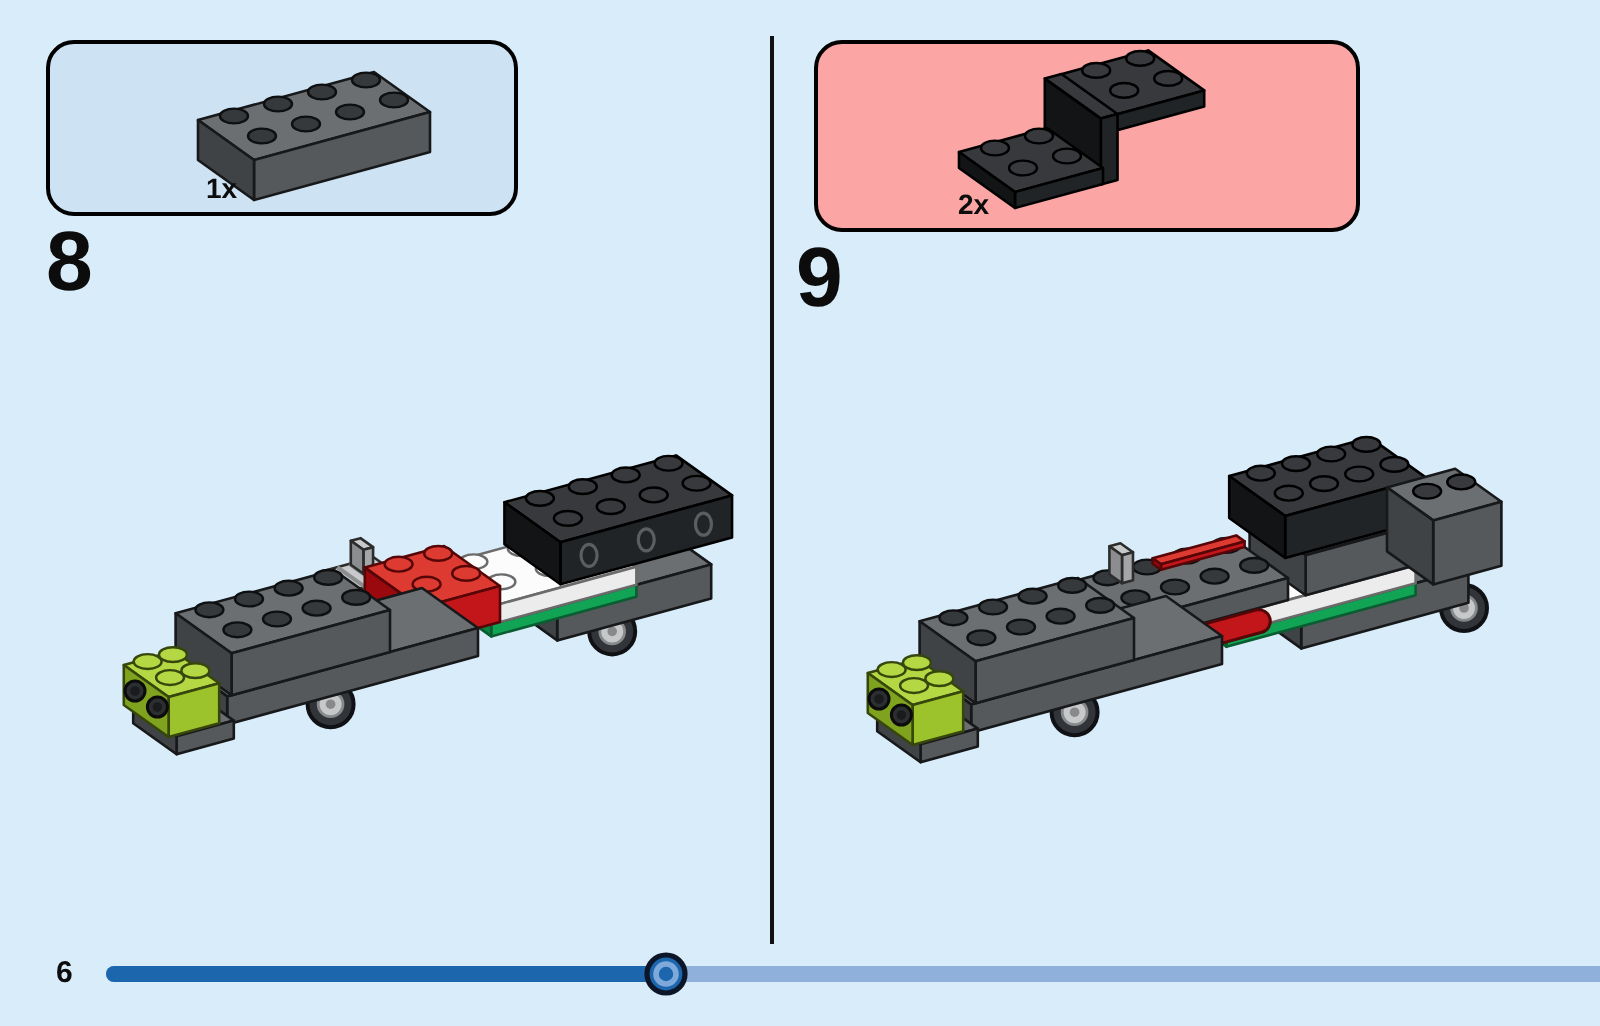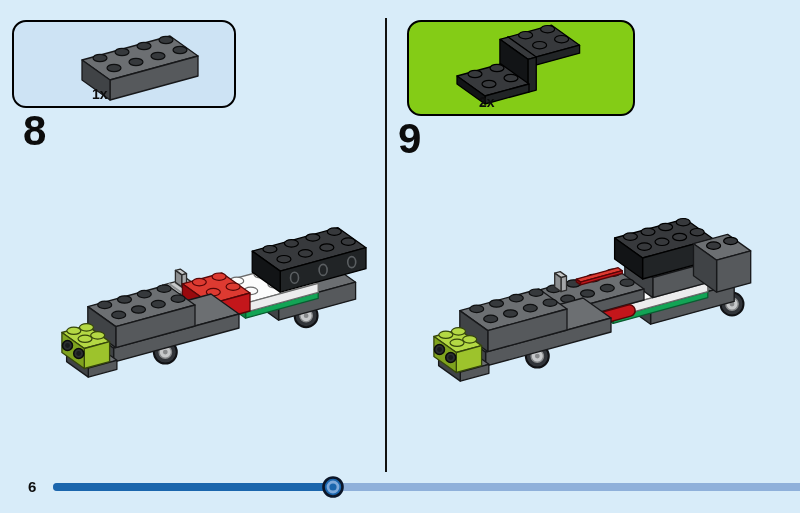--- a/index.html
+++ b/index.html
@@ -1,19 +1,19 @@
 <!DOCTYPE html>
 <html><head>
 <meta charset="utf-8">
 <style>
   html,body{margin:0;padding:0;}
   .page{position:relative;width:800px;height:513px;overflow:hidden;
         font-family:"Liberation Sans",sans-serif;background:#d8ecf9;}
   .callout{position:absolute;border:2.5px solid #000;border-radius:14px;background:#cde3f4;}
-  #callout8{left:12px;top:20px;width:220px;height:84px;}
+  #callout8{left:23px;top:20px;width:220px;height:84px;padding-left:12px;}
   #callout9{left:407px;top:20px;width:224px;height:92px;}
   .part-svg{position:absolute;left:0;top:0;width:100%;height:100%;}
   .qty{position:absolute;font-size:14px;font-weight:bold;color:#0d0d0d;}
   #qty8{left:78px;top:64px;}
   #qty9{left:70px;top:72px;}
   .step-num{position:absolute;font-size:42px;font-weight:bold;color:#0c0c0c;line-height:1;}
   #num8{left:23px;top:110px;}
   #num9{left:398px;top:118px;}
   .divider{position:absolute;left:385px;top:18px;width:2px;height:454px;background:#111;}
   .model-svg{position:absolute;}
@@ -40,21 +40,21 @@
         <ellipse cx="108" cy="30" rx="7" ry="3.7" fill="#36393c" stroke="#0e0f10" stroke-width="1.2"></ellipse>
         <ellipse cx="122" cy="40" rx="7" ry="3.7" fill="#36393c" stroke="#0e0f10" stroke-width="1.2"></ellipse>
         <ellipse cx="130" cy="24" rx="7" ry="3.7" fill="#36393c" stroke="#0e0f10" stroke-width="1.2"></ellipse>
         <ellipse cx="144" cy="34" rx="7" ry="3.7" fill="#36393c" stroke="#0e0f10" stroke-width="1.2"></ellipse>
         <ellipse cx="152" cy="18" rx="7" ry="3.7" fill="#36393c" stroke="#0e0f10" stroke-width="1.2"></ellipse>
         <ellipse cx="166" cy="28" rx="7" ry="3.7" fill="#36393c" stroke="#0e0f10" stroke-width="1.2"></ellipse>
       </svg>
     <span class="qty" id="qty8">1x</span>
   </div>
 
-  <div class="callout" id="callout9" style="background: #84cc16;">
+  <div class="callout" id="callout9" style="background: #fca5a5; padding-left: 45px;">
     <svg class="part-svg" id="svg-part9" viewBox="0 0 224 92">
         <polygon points="98.6,15.200000000000003 142.6,3.200000000000003 170.6,23.200000000000003 126.6,35.2" fill="#37393c" stroke="#000000" stroke-width="1.3" stroke-linejoin="round"></polygon>
         <polygon points="126.6,35.2 170.6,23.200000000000003 170.6,31.200000000000003 126.6,43.2" fill="#212426" stroke="#000000" stroke-width="1.3" stroke-linejoin="round"></polygon>
         <polygon points="98.6,15.200000000000003 126.6,35.2 126.6,43.2 98.6,23.200000000000003" fill="#121416" stroke="#000000" stroke-width="1.3" stroke-linejoin="round"></polygon>
         <ellipse cx="116.6" cy="13.200000000000003" rx="7" ry="3.7" fill="#37393c" stroke="#000000" stroke-width="1.2"></ellipse>
         <ellipse cx="130.6" cy="23.200000000000003" rx="7" ry="3.7" fill="#37393c" stroke="#000000" stroke-width="1.2"></ellipse>
         <ellipse cx="138.6" cy="7.200000000000003" rx="7" ry="3.7" fill="#37393c" stroke="#000000" stroke-width="1.2"></ellipse>
         <ellipse cx="152.6" cy="17.200000000000003" rx="7" ry="3.7" fill="#37393c" stroke="#000000" stroke-width="1.2"></ellipse>
         <polygon points="90.9,17.299999999999997 99.26,15.019999999999996 127.26,35.019999999999996 118.9,37.3" fill="#37393c" stroke="#000000" stroke-width="1.3" stroke-linejoin="round"></polygon>
         <polygon points="118.9,37.3 127.26,35.019999999999996 127.26,68.02 118.9,70.3" fill="#212426" stroke="#000000" stroke-width="1.3" stroke-linejoin="round"></polygon>

